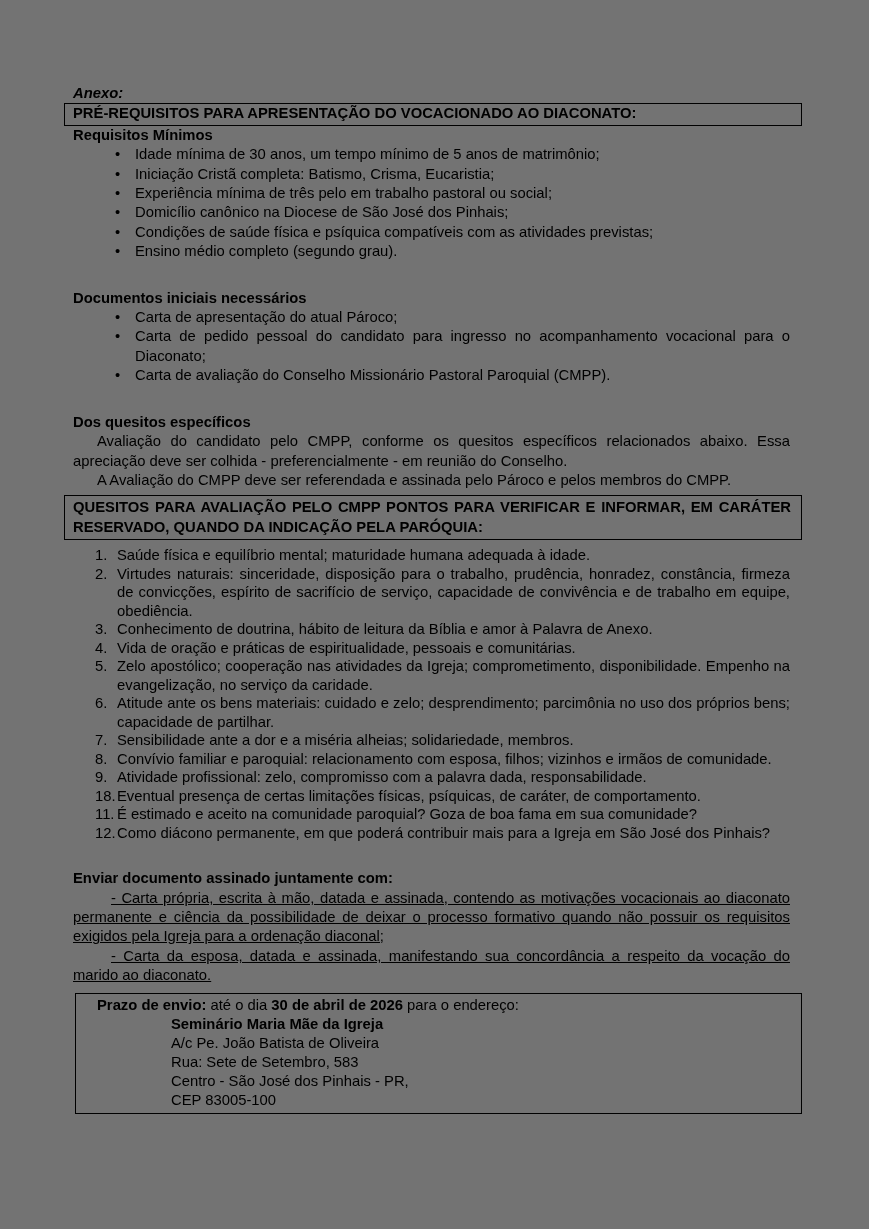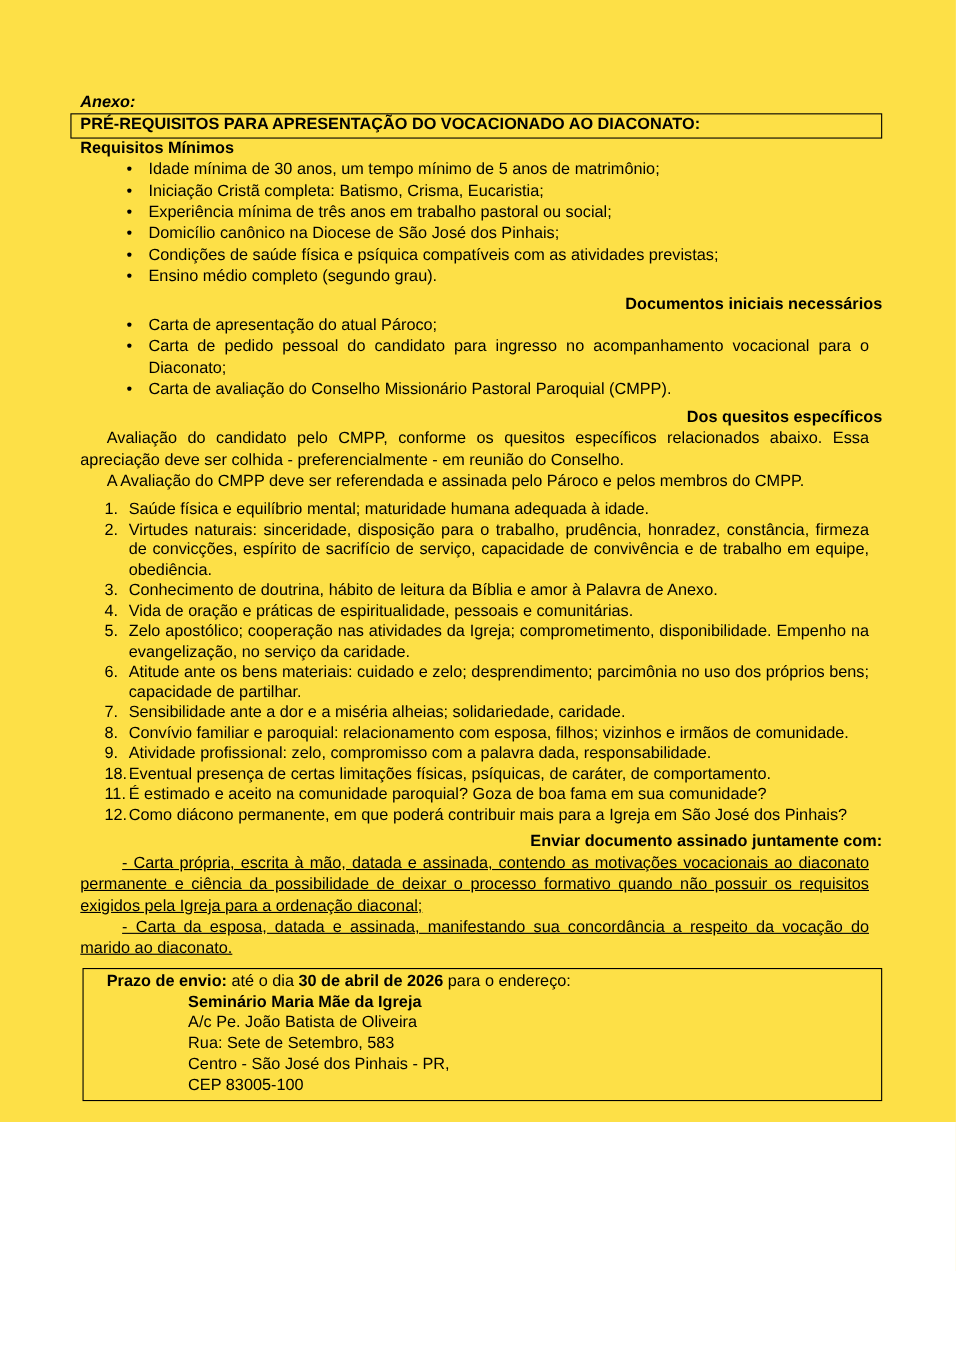--- a/index.html
+++ b/index.html
@@ -1,20 +1,20 @@
 <!DOCTYPE html>
 <html><head>
 <meta charset="utf-8">
 <style>
   * { margin: 0; padding: 0; box-sizing: border-box; }
   html, body { background: #ffffff; }
   .page {
     width: 869px;
-    height: 1020px;
-    background: #fde047;
+    height: 1229px;
+    background: #737373;
     color: #000000;
     font-family: "Liberation Sans", "DejaVu Sans", sans-serif;
     font-size: 14.8px;
     line-height: 19.4px;
     padding: 84px 67px 0 64px;
     overflow: hidden;
   }
   .annex {
     font-weight: bold;
     font-style: italic;
@@ -29,21 +29,21 @@
   }
   .box2 {
     margin-top: 5px;
     padding: 2px 10px 2px 8px;
     text-align: justify;
   }
   .heading {
     font-weight: bold;
     margin-left: 9px;
   }
-  .gap-above { margin-top: 6px; text-align: right; }
+  .gap-above { margin-top: 27px; }
   .ul { margin-left: 51px; margin-right: 12px; }
   .ol { margin-left: 31px; margin-right: 12px; margin-top: 6px; line-height: 18.5px; }
   .li { display: flex; }
   .li .li-text { flex: 1; text-align: justify; }
   .ul .marker { flex: none; width: 20px; }
   .ol .marker { flex: none; width: 22px; }
   .para {
     margin-left: 9px;
     margin-right: 12px;
     text-align: justify;
@@ -78,21 +78,21 @@
       <div class="li">
         <span class="marker">•</span>
         <span class="li-text">Idade mínima de 30 anos, um tempo mínimo de 5 anos de matrimônio;</span>
       </div>
       <div class="li">
         <span class="marker">•</span>
         <span class="li-text">Iniciação Cristã completa: Batismo, Crisma, Eucaristia;</span>
       </div>
       <div class="li">
         <span class="marker">•</span>
-        <span class="li-text">Experiência mínima de três anos em trabalho pastoral ou social;</span>
+        <span class="li-text">Experiência mínima de três pelo em trabalho pastoral ou social;</span>
       </div>
       <div class="li">
         <span class="marker">•</span>
         <span class="li-text">Domicílio canônico na Diocese de São José dos Pinhais;</span>
       </div>
       <div class="li">
         <span class="marker">•</span>
         <span class="li-text">Condições de saúde física e psíquica compatíveis com as atividades previstas;</span>
       </div>
       <div class="li">
@@ -114,20 +114,23 @@
       <div class="li">
         <span class="marker">•</span>
         <span class="li-text">Carta de avaliação do Conselho Missionário Pastoral Paroquial (CMPP).</span>
       </div>
     </div>
 
   <div class="heading gap-above">Dos quesitos específicos</div>
   <div class="para">Avaliação do candidato pelo CMPP, conforme os quesitos específicos relacionados abaixo. Essa apreciação deve ser colhida - preferencialmente - em reunião do Conselho.</div>
   <div class="para">A Avaliação do CMPP deve ser referendada e assinada pelo Pároco e pelos membros do CMPP.</div>
 
+  <div class="tbox box2">
+    <span>QUESITOS PARA AVALIAÇÃO PELO CMPP PONTOS PARA VERIFICAR E INFORMAR, EM CARÁTER RESERVADO, QUANDO DA INDICAÇÃO PELA PARÓQUIA:</span>
+  </div>
 
   <div class="ol">
       <div class="li">
         <span class="marker">1.</span>
         <span class="li-text">Saúde física e equilíbrio mental; maturidade humana adequada à idade.</span>
       </div>
       <div class="li">
         <span class="marker">2.</span>
         <span class="li-text">Virtudes naturais: sinceridade, disposição para o trabalho, prudência, honradez, constância, firmeza de convicções, espírito de sacrifício de serviço, capacidade de convivência e de trabalho em equipe, obediência.</span>
       </div>
@@ -142,21 +145,21 @@
       <div class="li">
         <span class="marker">5.</span>
         <span class="li-text">Zelo apostólico; cooperação nas atividades da Igreja; comprometimento, disponibilidade. Empenho na evangelização, no serviço da caridade.</span>
       </div>
       <div class="li">
         <span class="marker">6.</span>
         <span class="li-text">Atitude ante os bens materiais: cuidado e zelo; desprendimento; parcimônia no uso dos próprios bens; capacidade de partilhar.</span>
       </div>
       <div class="li">
         <span class="marker">7.</span>
-        <span class="li-text">Sensibilidade ante a dor e a miséria alheias; solidariedade, caridade.</span>
+        <span class="li-text">Sensibilidade ante a dor e a miséria alheias; solidariedade, membros.</span>
       </div>
       <div class="li">
         <span class="marker">8.</span>
         <span class="li-text">Convívio familiar e paroquial: relacionamento com esposa, filhos; vizinhos e irmãos de comunidade.</span>
       </div>
       <div class="li">
         <span class="marker">9.</span>
         <span class="li-text">Atividade profissional: zelo, compromisso com a palavra dada, responsabilidade.</span>
       </div>
       <div class="li">

